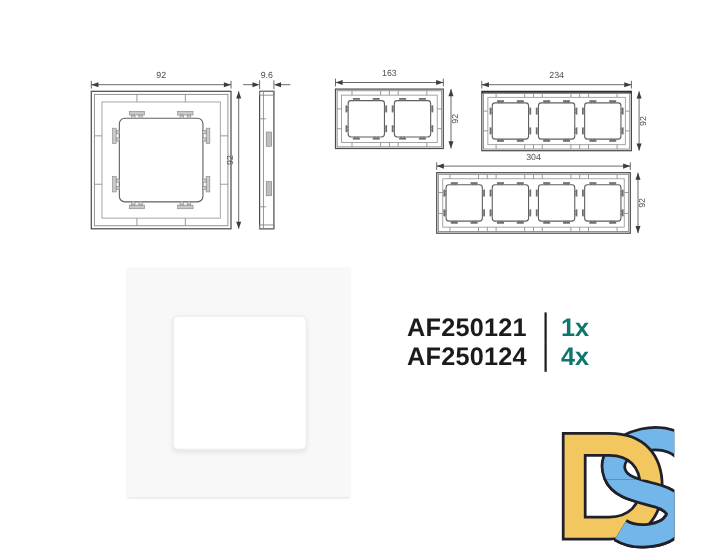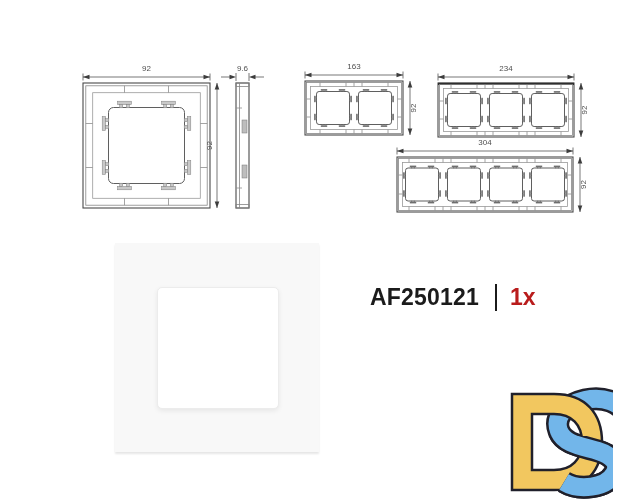--- a/index.html
+++ b/index.html
@@ -27,21 +27,21 @@
   #product-photo .inner{position:absolute;left:42px;top:44px;width:120px;height:120px;
     background:#ffffff;border:1px solid #ececec;border-radius:5px;
     box-shadow:0 2px 5px rgba(0,0,0,0.07);}
 
   
   #product-list{position:absolute;left:340px;top:284px;margin-left:30px;}
   #product-list .row{display:flex;height:27px;line-height:27px;}
   #product-list .code{display:inline-block;width:125px;font-size:23px;font-weight:600;
     color:#1b1b1b;letter-spacing:0.2px;}
   #product-list .qty{display:inline-block;border-left:2.4px solid #1b1b1b;
-    padding-left:13px;font-size:23px;font-weight:600;color:#b91c1c;}
+    padding-left:13px;font-size:23px;font-weight:600;color:#0f766e;}
 
   
   #brand-logo{position:absolute;left:506px;top:386px;}
 </style>
 </head>
 <body>
 
 <div id="page">
 
   <svg width="0" height="0" style="position:absolute">
@@ -251,20 +251,24 @@
 
   <div id="product-photo">
     <div class="inner"></div>
   </div>
 
   <div id="product-list">
     <div class="row">
       <span class="code">AF250121</span>
       <span class="qty">1x</span>
     </div>
+    <div class="row">
+      <span class="code">AF250124</span>
+      <span class="qty">4x</span>
+    </div>
   </div>
 
   <svg id="brand-logo" width="137" height="118" viewBox="0 0 137 118">
     <defs>
       <path id="spath" d="M121,30 C115,16 97,10 79,14 C57,19 48,32 53,45 C58,58 75,60 92,65 C108,70 114,79 108,88 C100,102 73,105 58,96"></path>
       <clipPath id="sclip">
           <rect x="0" y="50" width="137" height="68"></rect>
         </clipPath>
     </defs>
 

